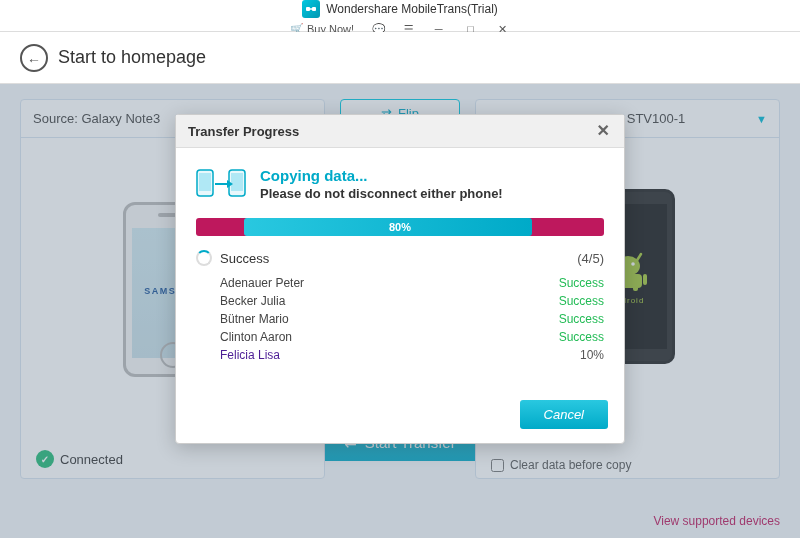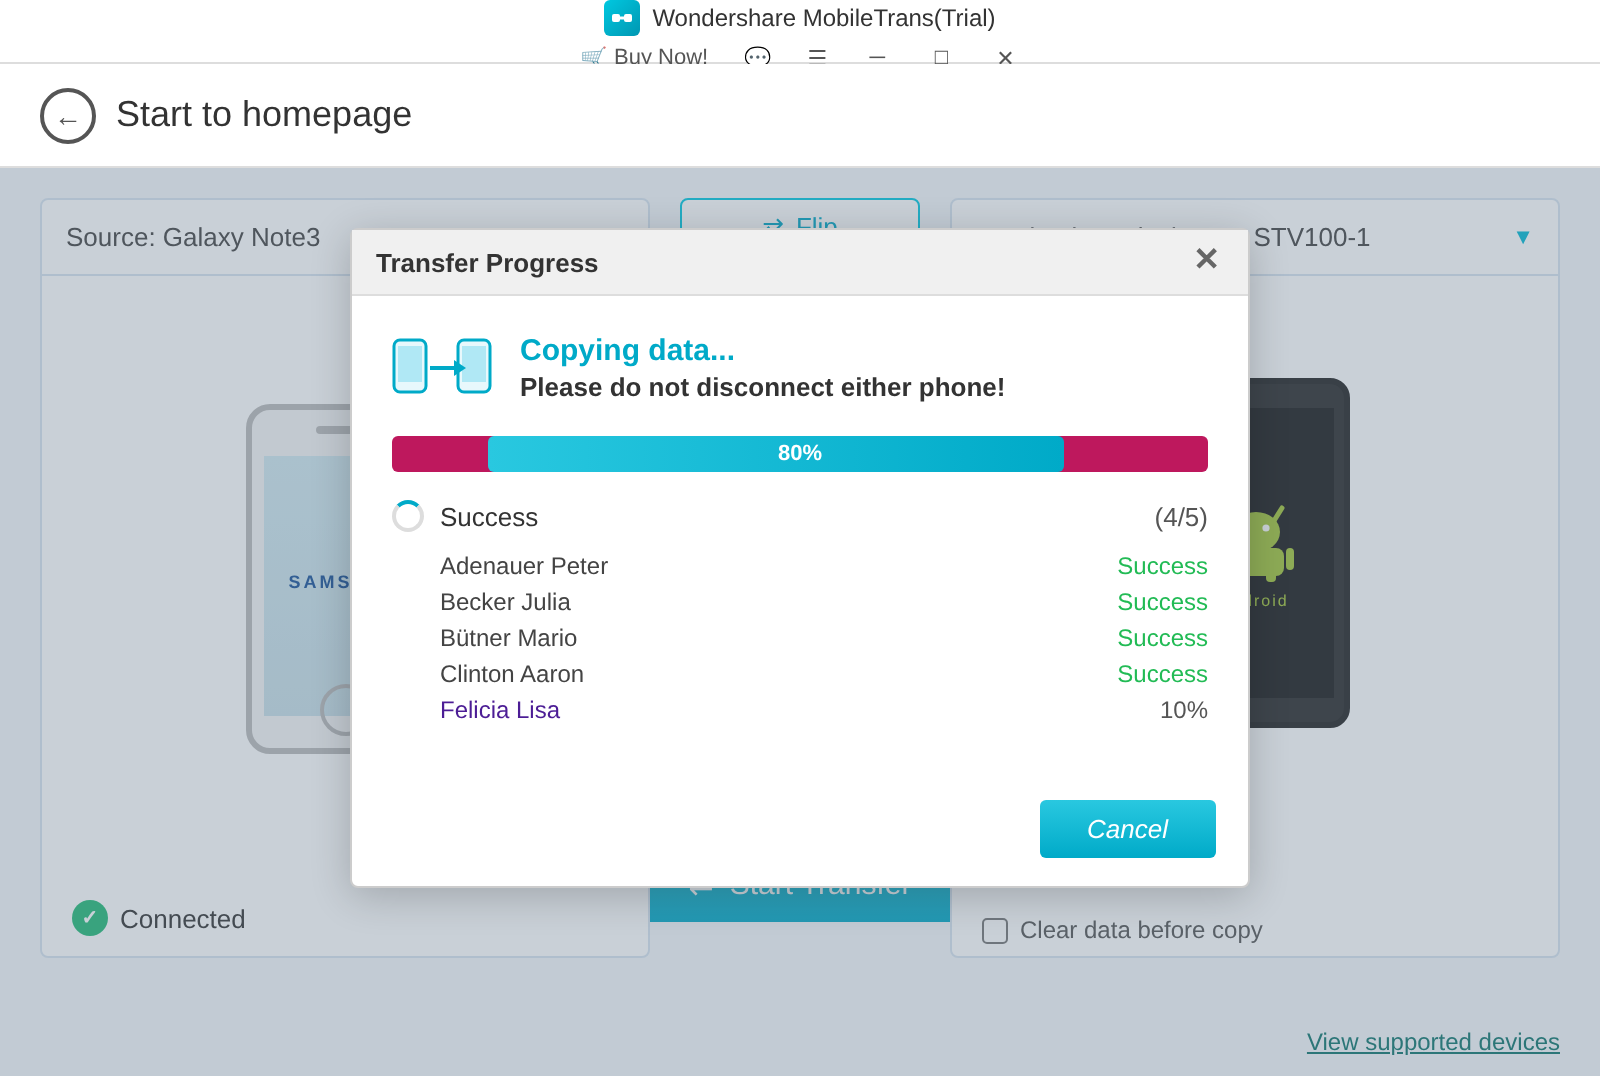--- a/index.html
+++ b/index.html
@@ -320,23 +320,22 @@
       color: #555;
     }
     .checkbox-row input { cursor: pointer; }
 
     
     #view-devices-link {
       position: absolute;
       bottom: 10px;
       right: 20px;
       font-size: 12px;
-      color: #0f766e;
+      color: #be185d;
       cursor: pointer;
-      text-decoration: underline;
     }
 
     
     #overlay {
       position: absolute;
       top: 0; left: 0;
       width: 100%; height: 100%;
       background: rgba(100, 120, 140, 0.35);
       display: flex;
       align-items: flex-start;

